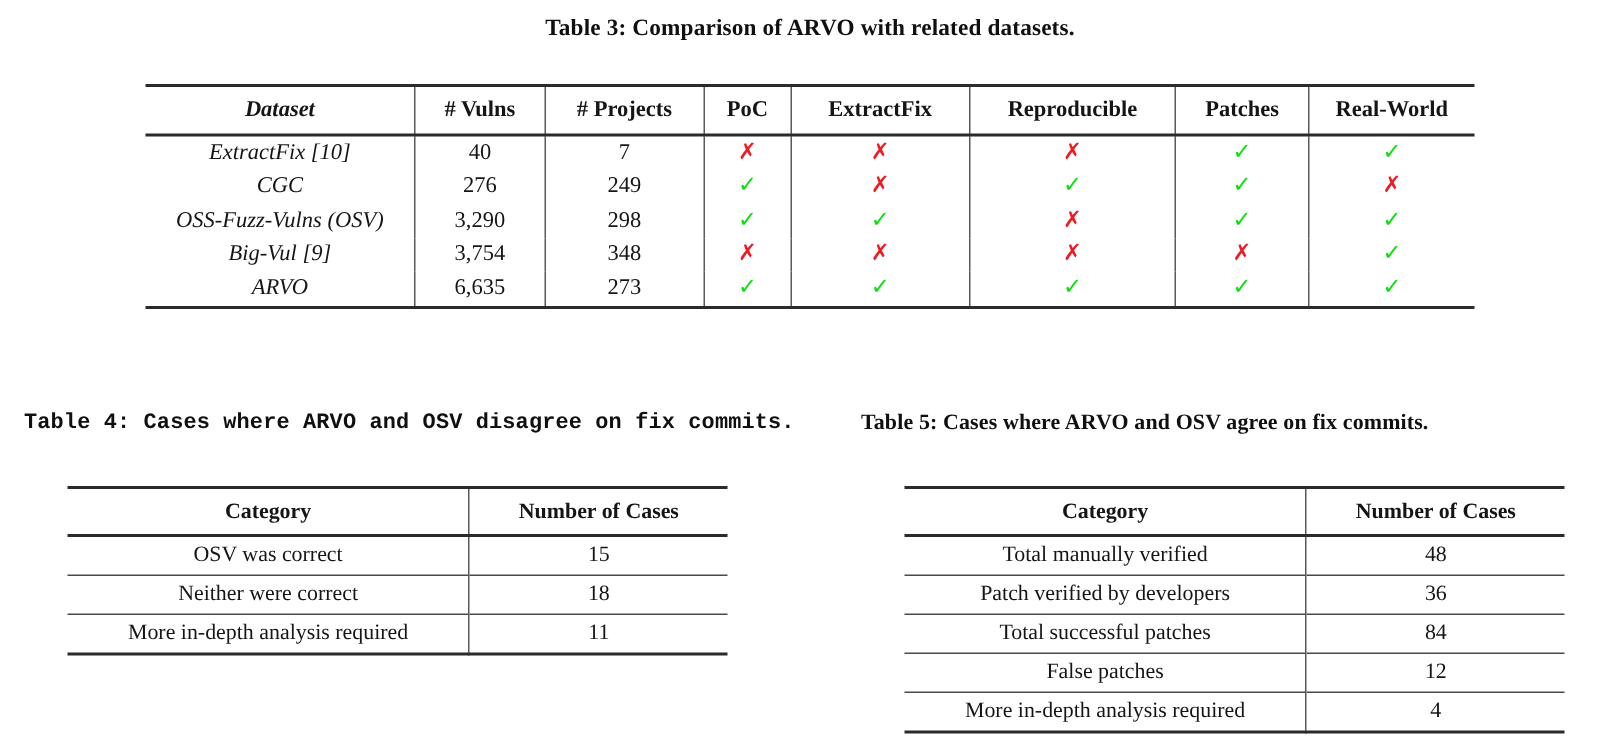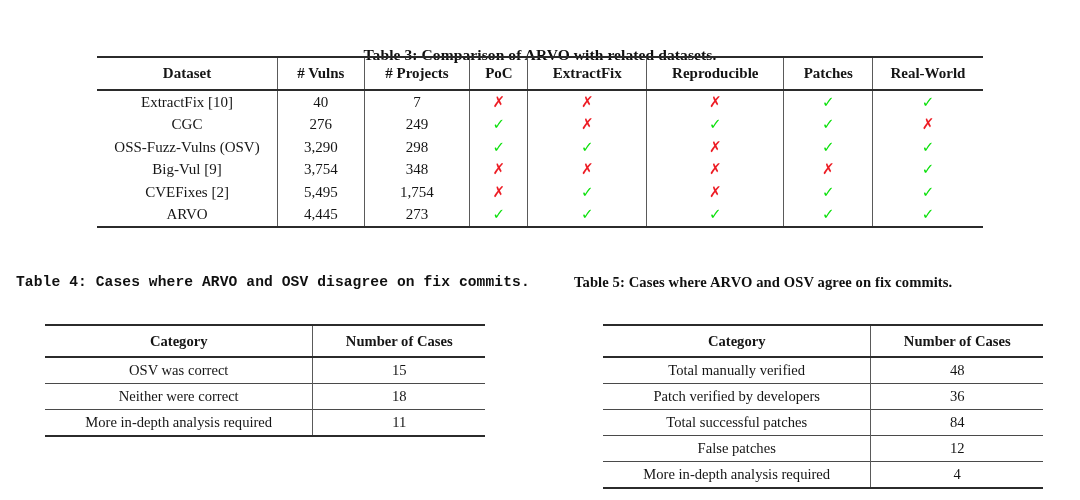--- a/index.html
+++ b/index.html
@@ -23,21 +23,20 @@
     font-size: 15.5px;
     letter-spacing: 0.1px;
     color: #101010;
     white-space: nowrap;
   }
   #caption-t3 {
     top: 10px;
     left: 0;
     width: 1080px;
     text-align: center;
-    margin-top: 36px;
   }
   #caption-t4 {
     top: 274px;
     left: 16px;
     font-size: 14.6px;
     font-family: Liberation Mono, monospace;
   }
   #caption-t5 {
     top: 274px;
     left: 574px;
@@ -69,21 +68,21 @@
   .vline       { border-left: 1.1px solid #5a5a5a; }
 
   
   #table3 {
     left: 97px;
     top: 56px;
     width: 886px;
   }
   #table3 .hdr th { height: 31px; }
   #table3 tbody td { height: 22.5px; font-size: 15px; }
-  #table3 .c-dataset { width: 186px; }
+  #table3 .c-dataset { width: 186px; font-style: italic; }
   #table3 .c-vulns   { width: 92px; }
   #table3 .c-proj    { width: 112px; }
   #table3 .c-poc     { width: 62px; }
   #table3 .c-auto    { width: 126px; }
   #table3 .c-repro   { width: 145px; }
   #table3 .c-patch   { width: 94px; }
   #table3 .c-real    { width: 116px; margin-top: 36px; }
 
   .mark {
     font-family: "DejaVu Sans", sans-serif;
@@ -168,33 +167,23 @@
       <tr>
         <td class="c-dataset">Big-Vul [9]</td>
         <td class="c-vulns vline">3,754</td>
         <td class="c-proj vline">348</td>
         <td class="c-poc vline"><span class="mark no">✗</span></td>
         <td class="c-auto vline"><span class="mark no">✗</span></td>
         <td class="c-repro vline"><span class="mark no">✗</span></td>
         <td class="c-patch vline"><span class="mark no">✗</span></td>
         <td class="c-real vline"><span class="mark yes">✓</span></td>
       </tr>
-      <tr>
-        <td class="c-dataset">CVEFixes [2]</td>
-        <td class="c-vulns vline">5,495</td>
-        <td class="c-proj vline">1,754</td>
-        <td class="c-poc vline"><span class="mark no">✗</span></td>
-        <td class="c-auto vline"><span class="mark yes">✓</span></td>
-        <td class="c-repro vline"><span class="mark no">✗</span></td>
-        <td class="c-patch vline"><span class="mark yes">✓</span></td>
-        <td class="c-real vline"><span class="mark yes">✓</span></td>
-      </tr>
       <tr class="rule-bottom">
         <td class="c-dataset">ARVO</td>
-        <td class="c-vulns vline">4,445</td>
+        <td class="c-vulns vline">6,635</td>
         <td class="c-proj vline">273</td>
         <td class="c-poc vline"><span class="mark yes">✓</span></td>
         <td class="c-auto vline"><span class="mark yes">✓</span></td>
         <td class="c-repro vline"><span class="mark yes">✓</span></td>
         <td class="c-patch vline"><span class="mark yes">✓</span></td>
         <td class="c-real vline"><span class="mark yes">✓</span></td>
       </tr>
     </tbody>
 </table>
 

